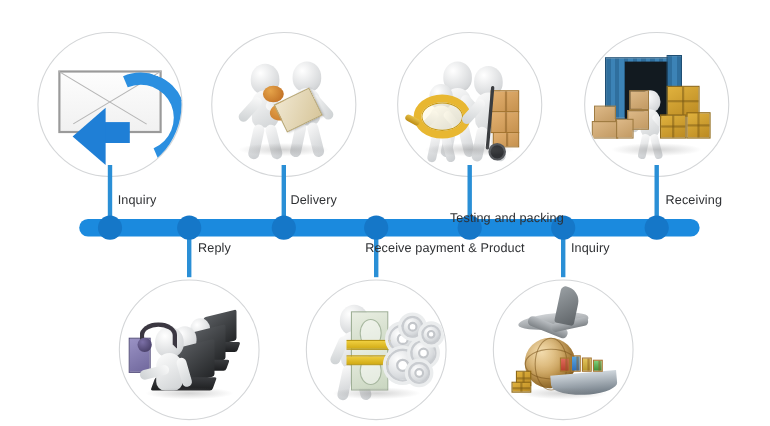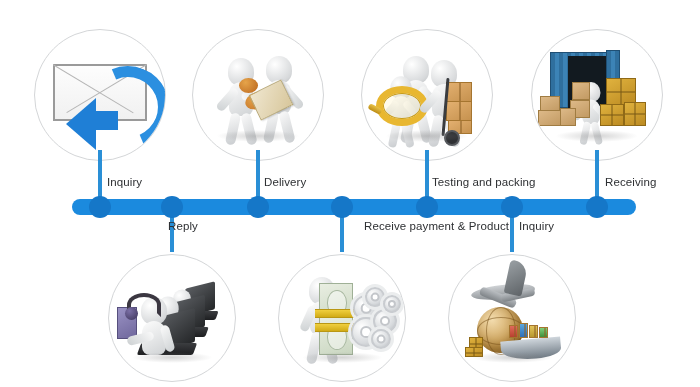--- a/index.html
+++ b/index.html
@@ -407,24 +407,24 @@
 
   <div class="tl-node" style="left:100px;"></div>
   <div class="tl-node" style="left:172px;"></div>
   <div class="tl-node" style="left:258px;"></div>
   <div class="tl-node" style="left:342px;"></div>
   <div class="tl-node" style="left:427px;"></div>
   <div class="tl-node" style="left:512px;"></div>
   <div class="tl-node" style="left:597px;"></div>
 
   <div class="tl-label above" style="left:107px;">Inquiry</div>
-  <div class="tl-label below" style="left:168px;">Reply</div>
+  <div class="tl-label below" style="left:180px;">Reply</div>
   <div class="tl-label above" style="left:264px;">Delivery</div>
-  <div class="tl-label below" style="left:364px;text-align:right;">Receive payment &amp; Product</div>
-  <div class="tl-label above" style="left:432px;">Testing and packing</div>
+  <div class="tl-label below" style="left:332px;text-align:right;">Receive payment &amp; Product</div>
+  <div class="tl-label above" style="left:409px;margin-top:17px;">Testing and packing</div>
   <div class="tl-label below" style="left:519px;">Inquiry</div>
   <div class="tl-label above" style="left:605px;text-align:right;">Receiving</div>
 
   <div class="bubble" style="left:172px;top:318px;width:128px;height:128px;">
     <div class="art">
       <div class="folder" style="left:8px;top:52px;width:18px;height:30px;"></div>
 
       <div class="laptop-screen" style="left:76px;top:30px;width:30px;height:28px;"></div>
       <div class="laptop-base" style="left:66px;top:56px;width:42px;height:9px;"></div>
       <div class="man" style="left:58px;top:26px;width:30px;height:56px;transform:scale(.7);">

